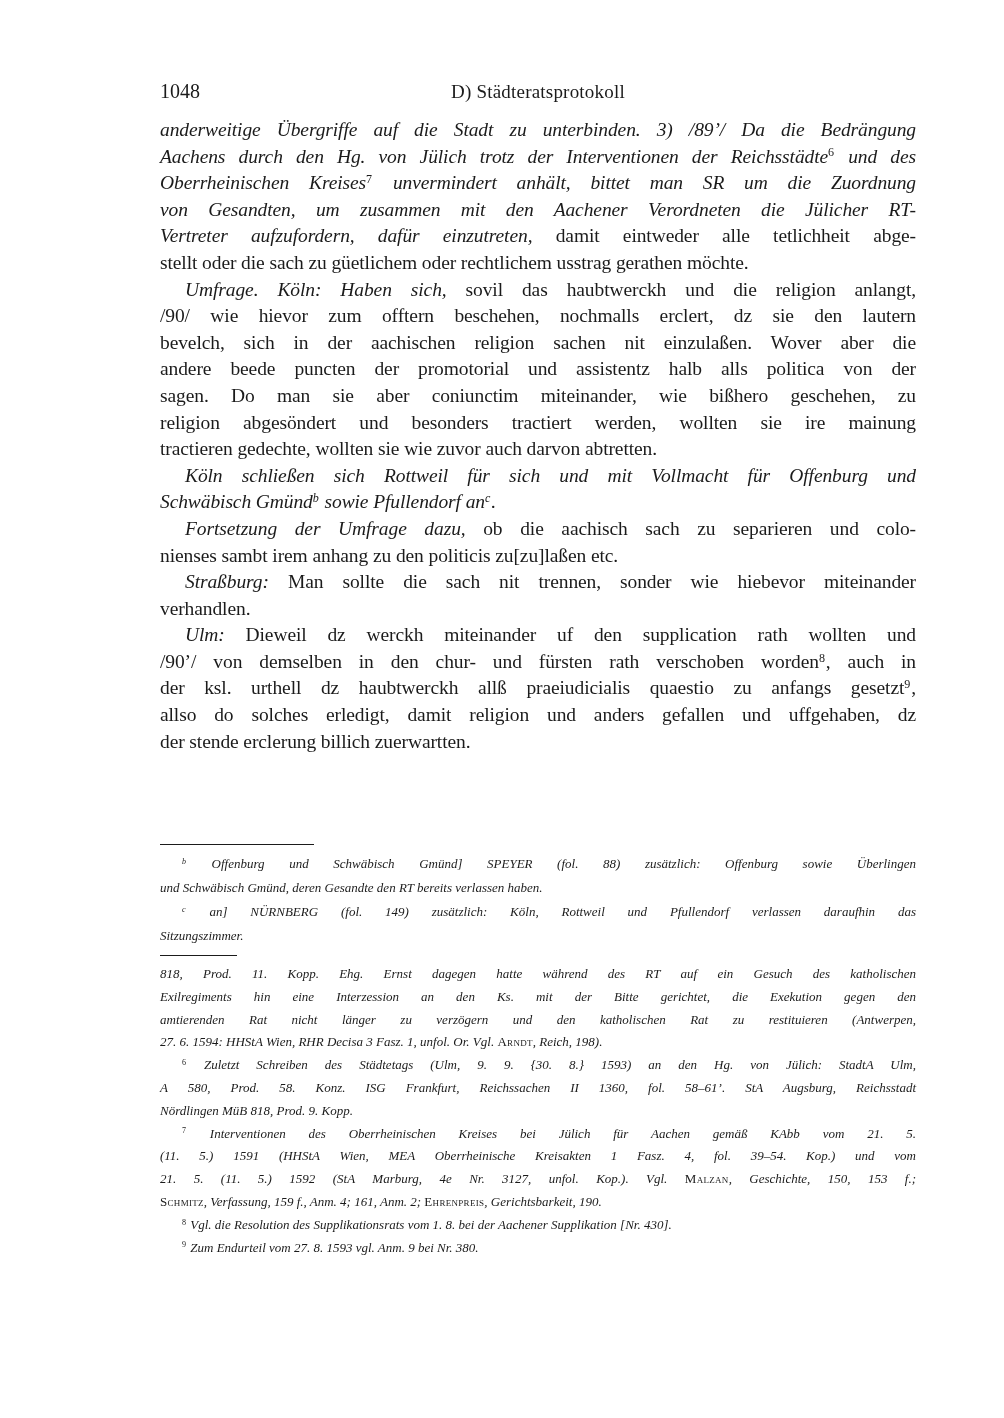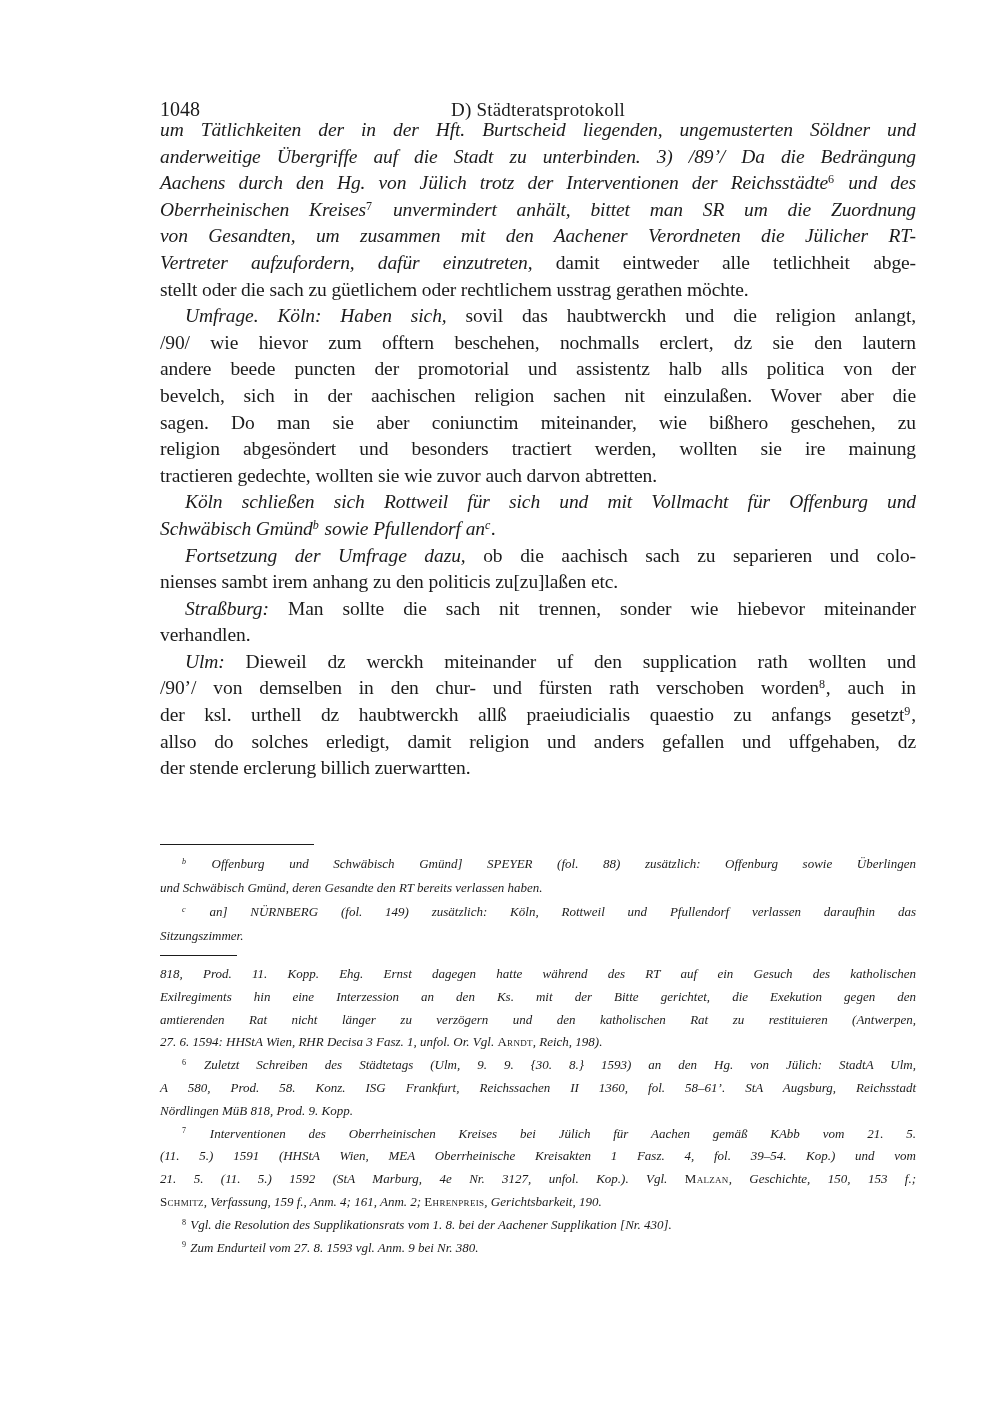--- a/index.html
+++ b/index.html
@@ -7,21 +7,20 @@
     position:relative;
     width:1004px;height:1418px;
     background:#ffffff;
     color:#1b1b1b;
     font-family:"Liberation Serif", serif;
     overflow:hidden;
   }
   .header{
     position:absolute;left:160px;top:80px;width:756px;height:26px;
     font-size:20px;
-    margin-top:18px;
   }
   .page-number{position:absolute;left:0;top:0;}
   .running-head{position:absolute;left:0;top:1px;width:100%;text-align:center;font-size:19px;letter-spacing:0.2px;}
   .body-text{
     position:absolute;left:160px;top:117px;width:756px;
     font-size:19.5px;letter-spacing:-0.1px;
   }
   .body-text .line{height:26.6px;line-height:26.6px;}
   .fn{position:absolute;left:160px;width:756px;font-size:13px;letter-spacing:0;}
   .fn .line{line-height:24px;height:24px;}
@@ -54,31 +53,30 @@
 <body>
 
 <div class="page">
 
   <div class="header">
     <span class="page-number">1048</span>
     <span class="running-head">D) Städteratsprotokoll</span>
   </div>
 
   <div class="body-text">
-      <div class="line"><span class="s-i">um Tätlichkeiten der in der Hft. Burtscheid liegenden, ungemusterten Söldner und</span></div>
       <div class="line"><span class="s-i">anderweitige Übergriffe auf die Stadt zu unterbinden. 3) /89’/ Da die Bedrängung</span></div>
       <div class="line"><span class="s-i">Aachens durch den Hg. von Jülich trotz der Interventionen der Reichsstädte</span><span class="s-sr">6</span><span class="s-i"> und des</span></div>
       <div class="line"><span class="s-i">Oberrheinischen Kreises</span><span class="s-sr">7</span><span class="s-i"> unvermindert anhält, bittet man SR um die Zuordnung</span></div>
       <div class="line"><span class="s-i">von Gesandten, um zusammen mit den Aachener Verordneten die Jülicher RT-</span></div>
       <div class="line"><span class="s-i">Vertreter aufzufordern, dafür einzutreten,</span><span class="s-r"> damit eintweder alle tetlichheit abge-</span></div>
       <div class="line last"><span class="s-r">stellt oder die sach zu güetlichem oder rechtlichem usstrag gerathen möchte.</span></div>
       <div class="line ind"><span class="s-i">Umfrage. Köln: Haben sich,</span><span class="s-r"> sovil das haubtwerckh und die religion anlangt,</span></div>
       <div class="line"><span class="s-r">/90/ wie hievor zum offtern beschehen, nochmalls erclert, dz sie den lautern</span></div>
+      <div class="line"><span class="s-r">bevelch, sich in der aachischen religion sachen nit einzulaßen. Wover aber die</span></div>
       <div class="line"><span class="s-r">andere beede puncten der promotorial und assistentz halb alls politica von der</span></div>
-      <div class="line"><span class="s-r">bevelch, sich in der aachischen religion sachen nit einzulaßen. Wover aber die</span></div>
       <div class="line"><span class="s-r">sagen. Do man sie aber coniunctim miteinander, wie bißhero geschehen, zu</span></div>
       <div class="line"><span class="s-r">religion abgesöndert und besonders tractiert werden, wollten sie ire mainung</span></div>
       <div class="line last"><span class="s-r">tractieren gedechte, wollten sie wie zuvor auch darvon abtretten.</span></div>
       <div class="line ind"><span class="s-i">Köln schließen sich Rottweil für sich und mit Vollmacht für Offenburg und</span></div>
       <div class="line last"><span class="s-i">Schwäbisch Gmünd</span><span class="s-si">b</span><span class="s-i"> sowie Pfullendorf an</span><span class="s-si">c</span><span class="s-i">.</span></div>
       <div class="line ind"><span class="s-i">Fortsetzung der Umfrage dazu,</span><span class="s-r"> ob die aachisch sach zu separieren und colo-</span></div>
       <div class="line last"><span class="s-r">nienses sambt irem anhang zu den politicis zu[zu]laßen etc.</span></div>
       <div class="line ind"><span class="s-i">Straßburg:</span><span class="s-r"> Man sollte die sach nit trennen, sonder wie hiebevor miteinander</span></div>
       <div class="line last"><span class="s-r">verhandlen.</span></div>
       <div class="line ind"><span class="s-i">Ulm:</span><span class="s-r"> Dieweil dz werckh miteinander uf den supplication rath wollten und</span></div>

